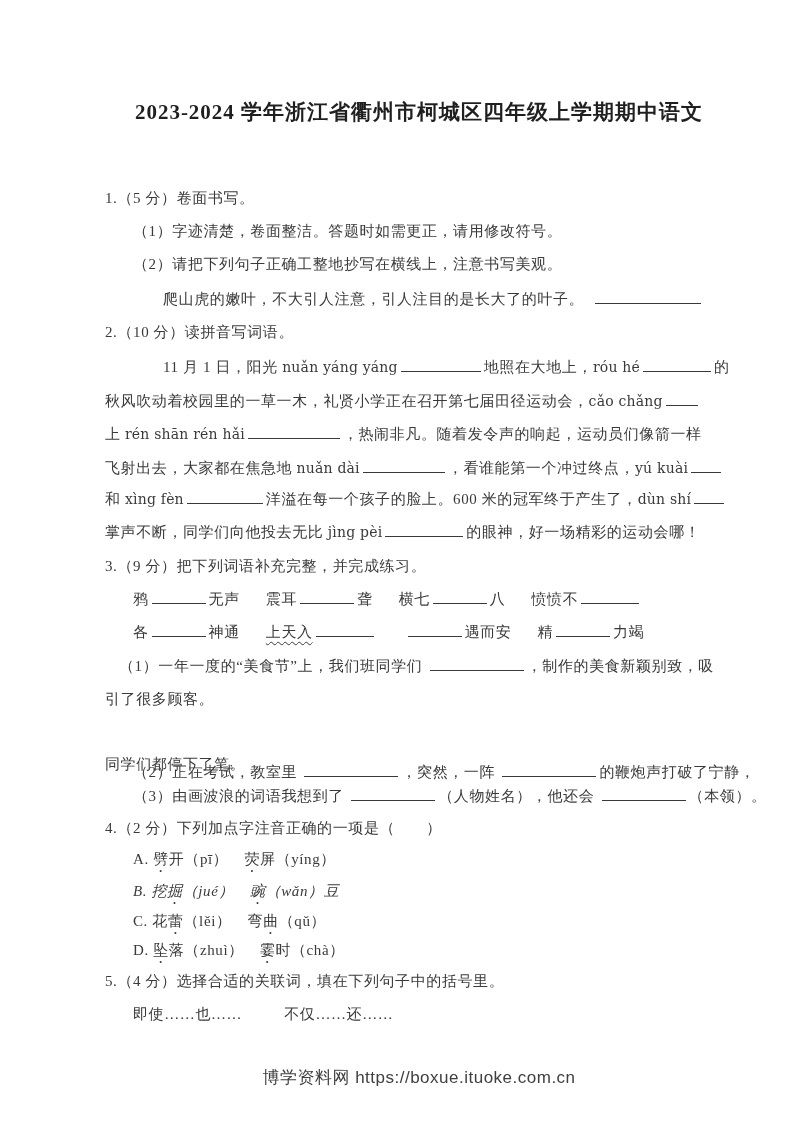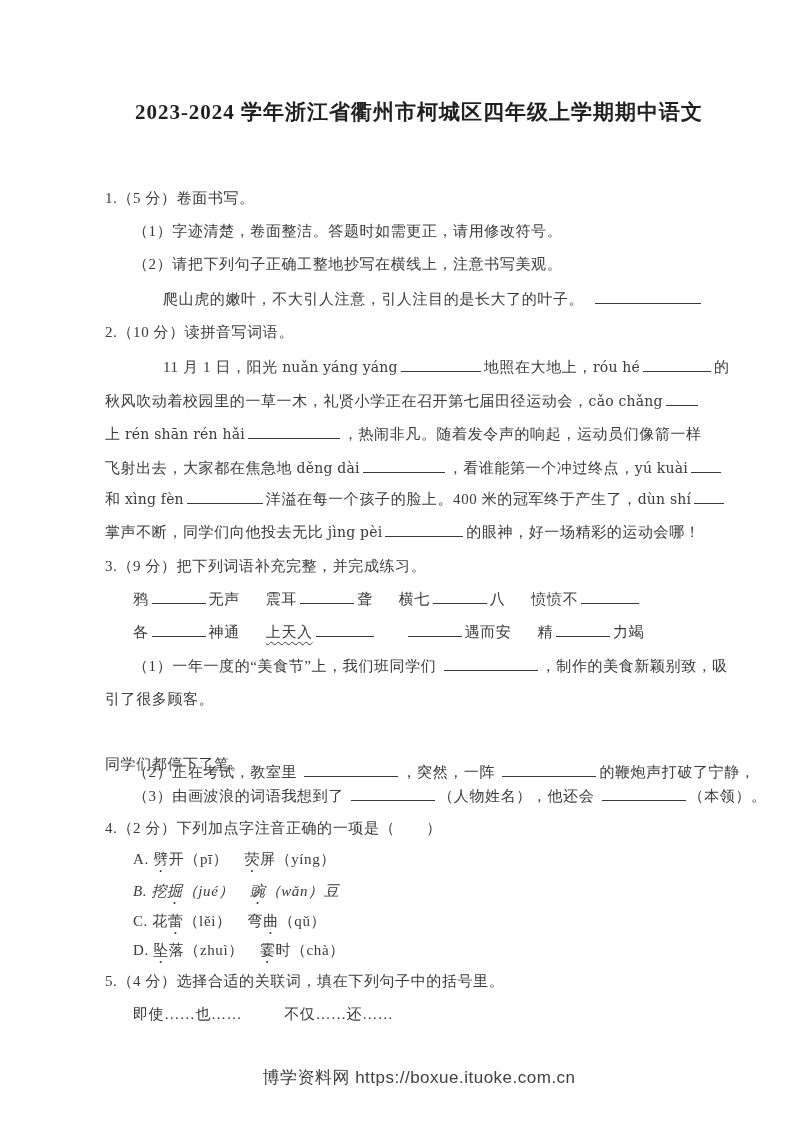--- a/index.html
+++ b/index.html
@@ -80,27 +80,27 @@
   <div class="title-line title-1">2023-2024 学年浙江省衢州市柯城区四年级上学期期中语文</div>
   <div>
       <div class="line" style="left: 105px; top: 188px;"><span>1.（5 分）卷面书写。</span></div>
       <div class="line" style="left: 133px; top: 221px;"><span>（1）字迹清楚，卷面整洁。答题时如需更正，请用修改符号。</span></div>
       <div class="line" style="left: 133px; top: 254px;"><span>（2）请把下列句子正确工整地抄写在横线上，注意书写美观。</span></div>
       <div class="line" style="left: 163px; top: 289px;"><span>爬山虎的嫩叶，不大引人注意，引人注目的是长大了的叶子。</span><span class="gap" style="width: 8px;"></span><span class="blank" style="width: 106px;"></span></div>
       <div class="line" style="left: 105px; top: 322px;"><span>2.（10 分）读拼音写词语。</span></div>
       <div class="line" style="left: 163px; top: 357px;"><span>11 月 1 日，阳光 </span><span class="pinyin">nuǎn yáng yáng</span><span class="blank" style="width: 80px;"></span><span>地照在大地上，</span><span class="pinyin">róu hé</span><span class="blank" style="width: 68px;"></span><span>的</span></div>
       <div class="line" style="left: 105px; top: 391px;"><span>秋风吹动着校园里的一草一木，礼贤小学正在召开第七届田径运动会，</span><span class="pinyin">cǎo chǎng</span><span class="blank" style="width: 32px;"></span></div>
       <div class="line" style="left: 105px; top: 424px;"><span>上 </span><span class="pinyin">rén shān rén hǎi</span><span class="blank" style="width: 92px;"></span><span>，热闹非凡。随着发令声的响起，运动员们像箭一样</span></div>
-      <div class="line" style="left: 105px; top: 458px;"><span>飞射出去，大家都在焦急地 </span><span class="pinyin">děng dài</span><span class="blank" style="width: 82px;"></span><span>，看谁能第一个冲过终点，</span><span class="pinyin">yú kuài</span><span class="blank" style="width: 30px;"></span></div>
-      <div class="line" style="left: 105px; top: 489px;"><span>和 </span><span class="pinyin">xìng fèn</span><span class="blank" style="width: 76px;"></span><span>洋溢在每一个孩子的脸上。400 米的冠军终于产生了，</span><span class="pinyin">dùn shí</span><span class="blank" style="width: 30px;"></span></div>
+      <div class="line" style="left: 105px; top: 458px;"><span>飞射出去，大家都在焦急地 </span><span class="pinyin">nuǎn dài</span><span class="blank" style="width: 82px;"></span><span>，看谁能第一个冲过终点，</span><span class="pinyin">yú kuài</span><span class="blank" style="width: 30px;"></span></div>
+      <div class="line" style="left: 105px; top: 489px;"><span>和 </span><span class="pinyin">xìng fèn</span><span class="blank" style="width: 76px;"></span><span>洋溢在每一个孩子的脸上。600 米的冠军终于产生了，</span><span class="pinyin">dùn shí</span><span class="blank" style="width: 30px;"></span></div>
       <div class="line" style="left: 105px; top: 522px;"><span>掌声不断，同学们向他投去无比 </span><span class="pinyin">jìng pèi</span><span class="blank" style="width: 78px;"></span><span>的眼神，好一场精彩的运动会哪！</span></div>
       <div class="line" style="left: 105px; top: 556px;"><span>3.（9 分）把下列词语补充完整，并完成练习。</span></div>
       <div class="line" style="left: 133px; top: 589px;"><span>鸦</span><span class="blank" style="width: 54px;"></span><span>无声</span><span class="gap" style="width: 26px;"></span><span>震耳</span><span class="blank" style="width: 54px;"></span><span>聋</span><span class="gap" style="width: 26px;"></span><span>横七</span><span class="blank" style="width: 54px;"></span><span>八</span><span class="gap" style="width: 26px;"></span><span>愤愤不</span><span class="blank" style="width: 58px;"></span></div>
       <div class="line" style="left: 133px; top: 622px;"><span>各</span><span class="blank" style="width: 54px;"></span><span>神通</span><span class="gap" style="width: 26px;"></span><span class="wavy">上天入</span><span class="blank" style="width: 58px;"></span><span class="gap" style="width: 28px;"></span><span class="blank" style="width: 54px;"></span><span>遇而安</span><span class="gap" style="width: 26px;"></span><span>精</span><span class="blank" style="width: 54px;"></span><span>力竭</span></div>
-      <div class="line" style="left: 133px; top: 656px;"><span>（1）一年一度的“美食节”上，我们班同学们 </span><span class="blank" style="width: 94px;"></span><span>，制作的美食新颖别致，吸</span></div>
+      <div class="line" style="left: 119px; top: 656px;"><span>（1）一年一度的“美食节”上，我们班同学们 </span><span class="blank" style="width: 94px;"></span><span>，制作的美食新颖别致，吸</span></div>
       <div class="line" style="left: 105px; top: 689px;"><span>引了很多顾客。</span></div>
       <div class="line" style="left: 133px; top: 762px;"><span>（2）正在考试，教室里 </span><span class="blank" style="width: 94px;"></span><span>，突然，一阵 </span><span class="blank" style="width: 94px;"></span><span>的鞭炮声打破了宁静，</span></div>
       <div class="line" style="left: 105px; top: 754px;"><span>同学们都停下了笔。</span></div>
       <div class="line" style="left: 133px; top: 786px;"><span>（3）由画波浪的词语我想到了 </span><span class="blank" style="width: 84px;"></span><span>（人物姓名），他还会 </span><span class="blank" style="width: 84px;"></span><span>（本领）。</span></div>
       <div class="line" style="left: 105px; top: 818px;"><span>4.（2 分）下列加点字注音正确的一项是（　　）</span></div>
       <div class="line" style="left: 133px; top: 849px;"><span>A. </span><span class="dotc">劈</span><span>开（pī）</span><span class="gap" style="width: 16px;"></span><span class="dotc">荧</span><span>屏（yíng）</span></div>
       <div class="line" style="left: 133px; top: 881px; font-style: italic;"><span>B. 挖</span><span class="dotc">掘</span><span>（jué）</span><span class="gap" style="width: 16px;"></span><span class="dotc">豌</span><span>（wǎn）豆</span></div>
       <div class="line" style="left: 133px; top: 911px;"><span>C. 花</span><span class="dotc">蕾</span><span>（lěi）</span><span class="gap" style="width: 16px;"></span><span>弯</span><span class="dotc">曲</span><span>（qǔ）</span></div>
       <div class="line" style="left: 133px; top: 940px;"><span>D. </span><span class="dotc">坠</span><span>落（zhuì）</span><span class="gap" style="width: 16px;"></span><span class="dotc">霎</span><span>时（chà）</span></div>
       <div class="line" style="left: 105px; top: 971px;"><span>5.（4 分）选择合适的关联词，填在下列句子中的括号里。</span></div>

